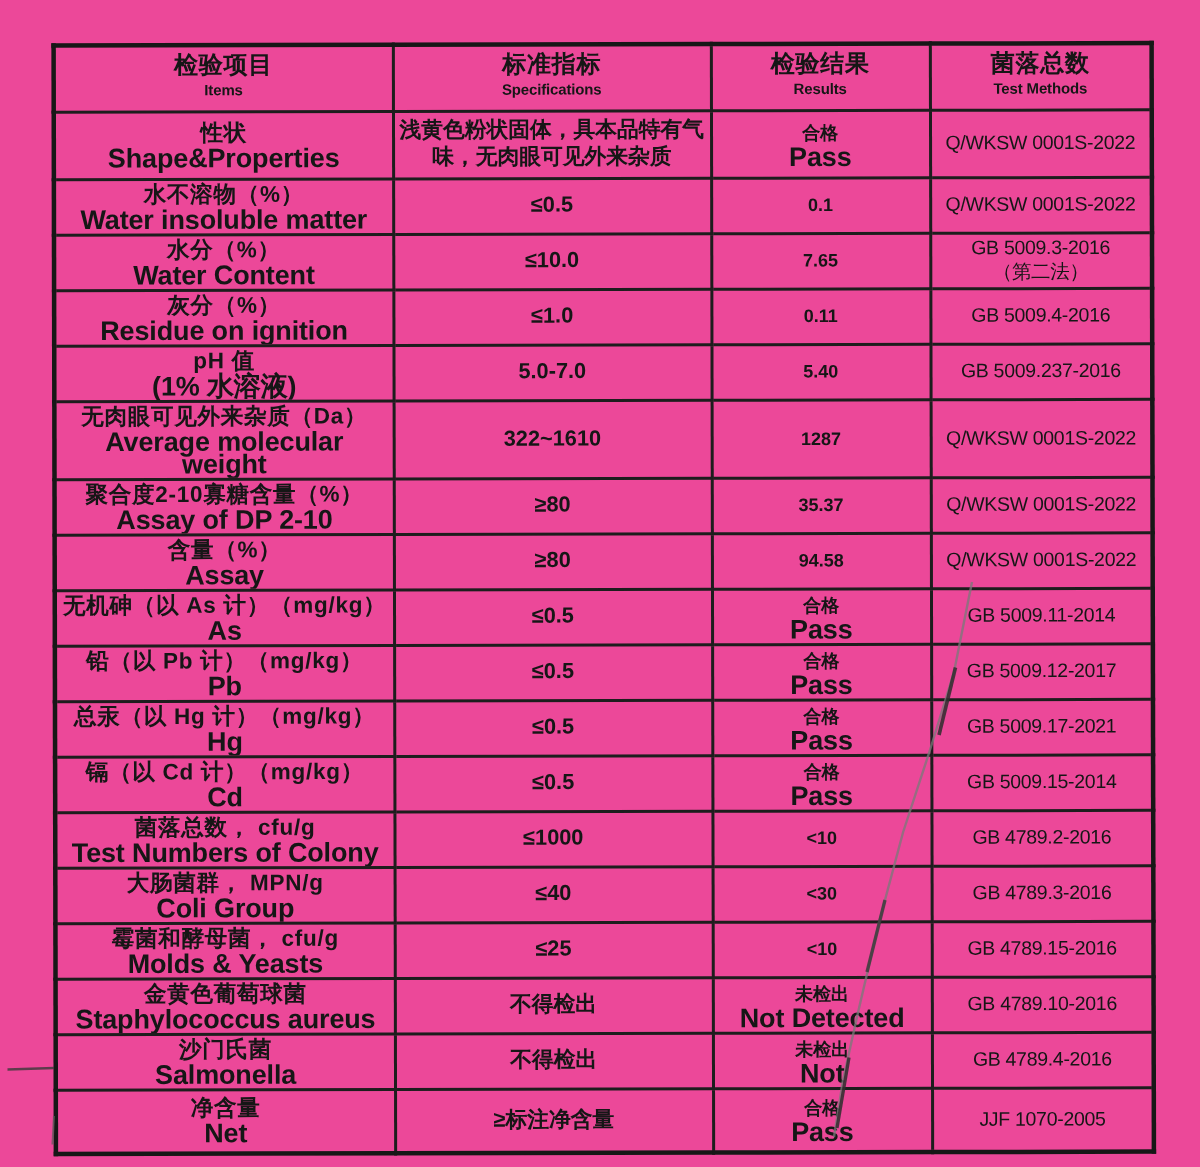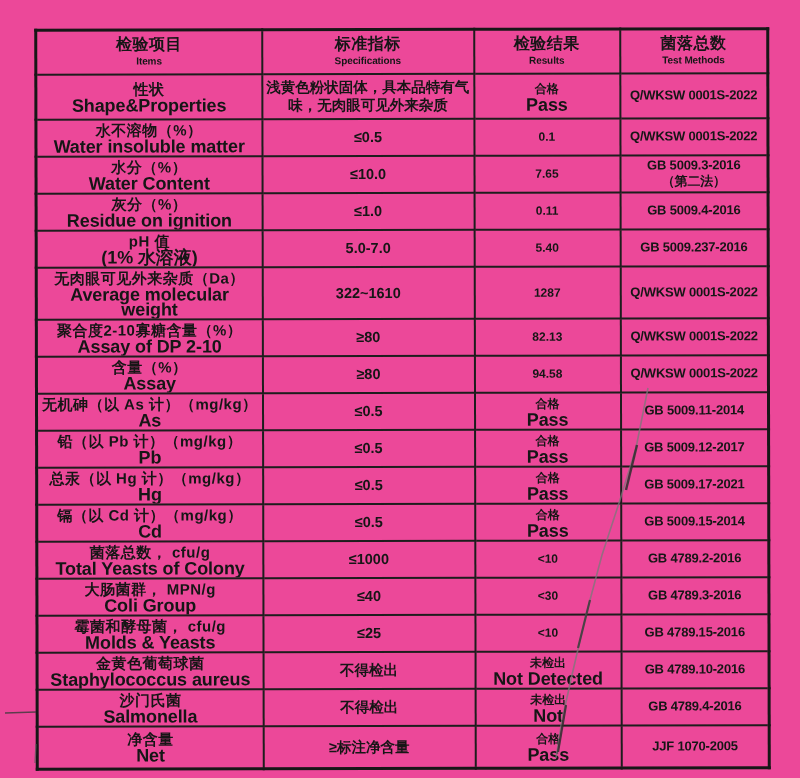--- a/index.html
+++ b/index.html
@@ -28,21 +28,21 @@
   thead tr { height:44px; }
   tbody tr { height:37px; }
   tbody tr:first-child { height:45px; }
   tbody tr:last-child { height:43px; }
   .zh { font-size:15px; font-weight:700; line-height:18px; letter-spacing:0.5px; }
   .en { font-size:18px; font-weight:700; line-height:15px; letter-spacing:-0.1px; }
   thead .zh { font-size:16px; }
   thead .en { font-size:10px; }
   .val { font-size:12px; font-weight:700; line-height:18px; }
   .c-spec .val { font-size:14.5px; line-height:18px; }
-  .m { font-size:13px; font-weight:700; line-height:16px; letter-spacing:-0.2px; }
+  .m { font-size:13px; font-weight:400; line-height:16px; letter-spacing:-0.2px; }
   div:empty { display:none; }
   .artifacts {
     position:absolute; left:0; top:0; width:800px; height:778px;
     pointer-events:none; z-index:5;
   }
 </style>
 </head>
 <body>
 
 <div class="page">
@@ -185,21 +185,21 @@
 
   <tr class="row">
     <td class="c-item">
       <div class="zh">聚合度2-10寡糖含量（%）</div>
       <div class="en">Assay of DP 2-10</div>
     </td>
     <td class="c-spec">
       <div class="val">≥80</div>
     </td>
     <td class="c-res">
-      <div class="val">82.13</div>
+      <div class="val">35.37</div>
 
     </td>
     <td class="c-m">
       <div class="m">Q/WKSW 0001S-2022</div>
 
     </td>
   </tr>
 
   <tr class="row">
     <td class="c-item">
@@ -287,21 +287,21 @@
     </td>
     <td class="c-m">
       <div class="m">GB 5009.15-2014</div>
 
     </td>
   </tr>
 
   <tr class="row">
     <td class="c-item">
       <div class="zh">菌落总数， cfu/g</div>
-      <div class="en">Total Yeasts of Colony</div>
+      <div class="en">Test Numbers of Colony</div>
     </td>
     <td class="c-spec">
       <div class="val">≤1000</div>
     </td>
     <td class="c-res">
       <div class="val">&lt;10</div>
 
     </td>
     <td class="c-m">
       <div class="m">GB 4789.2-2016</div>

